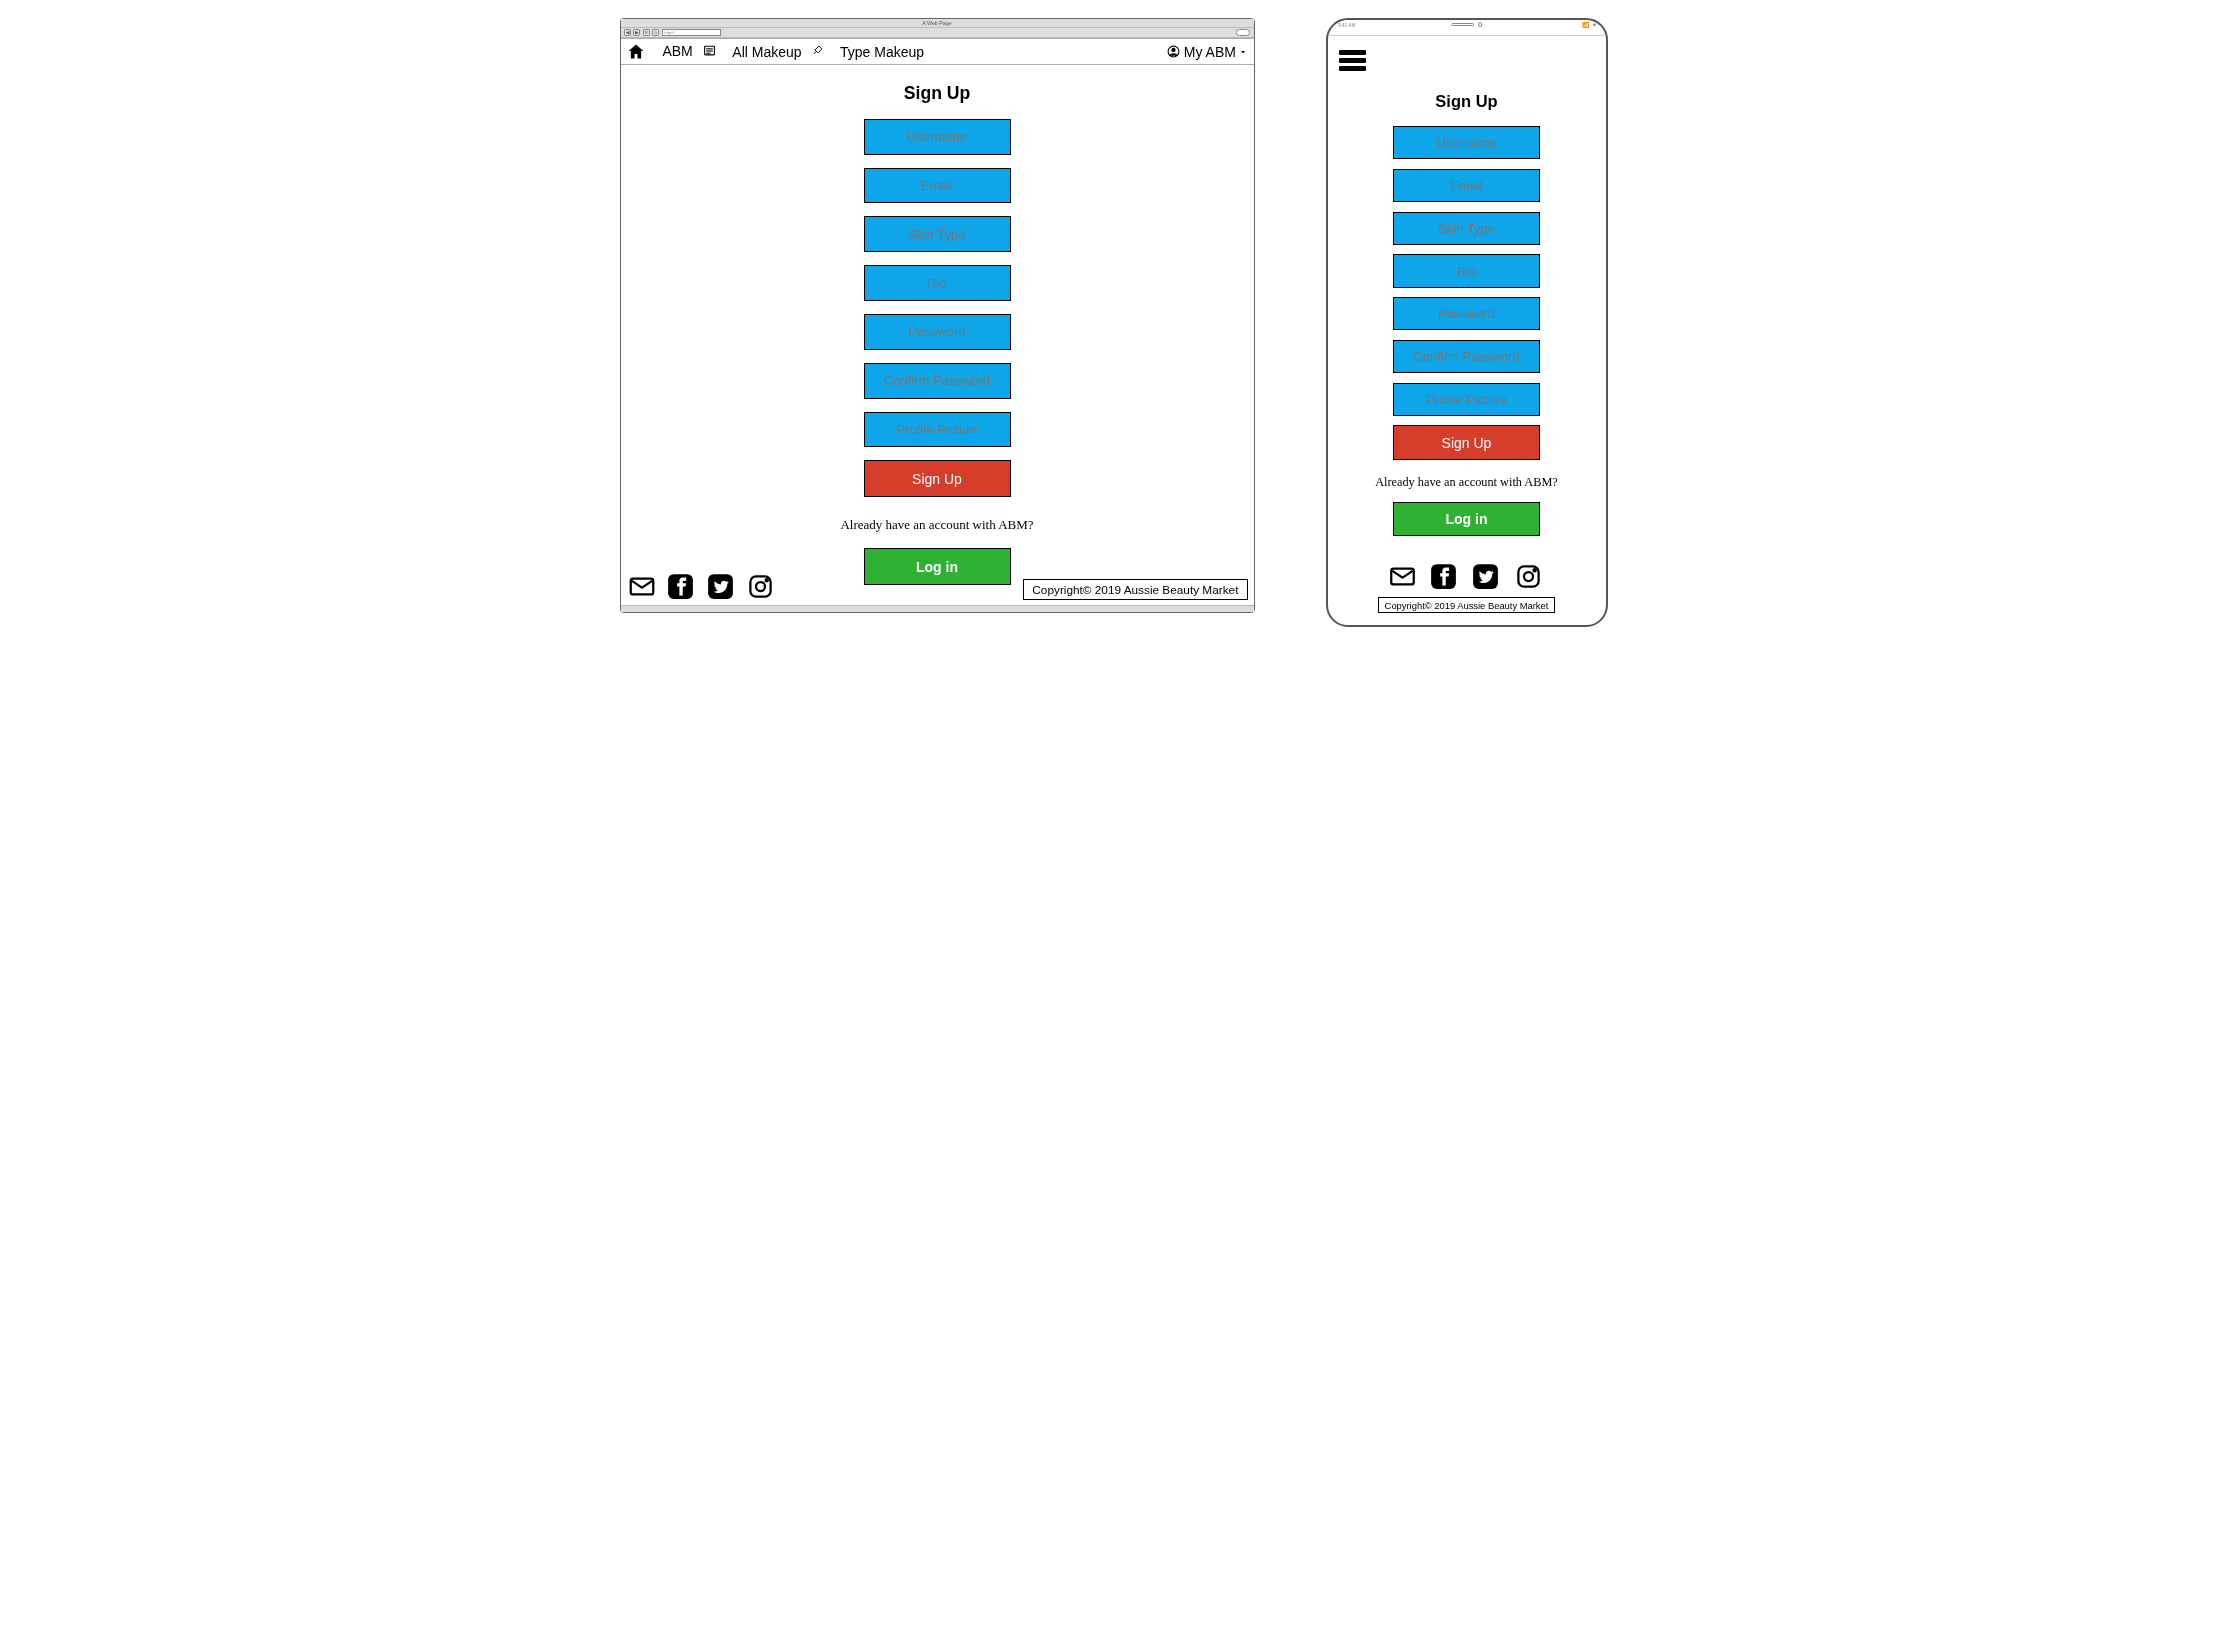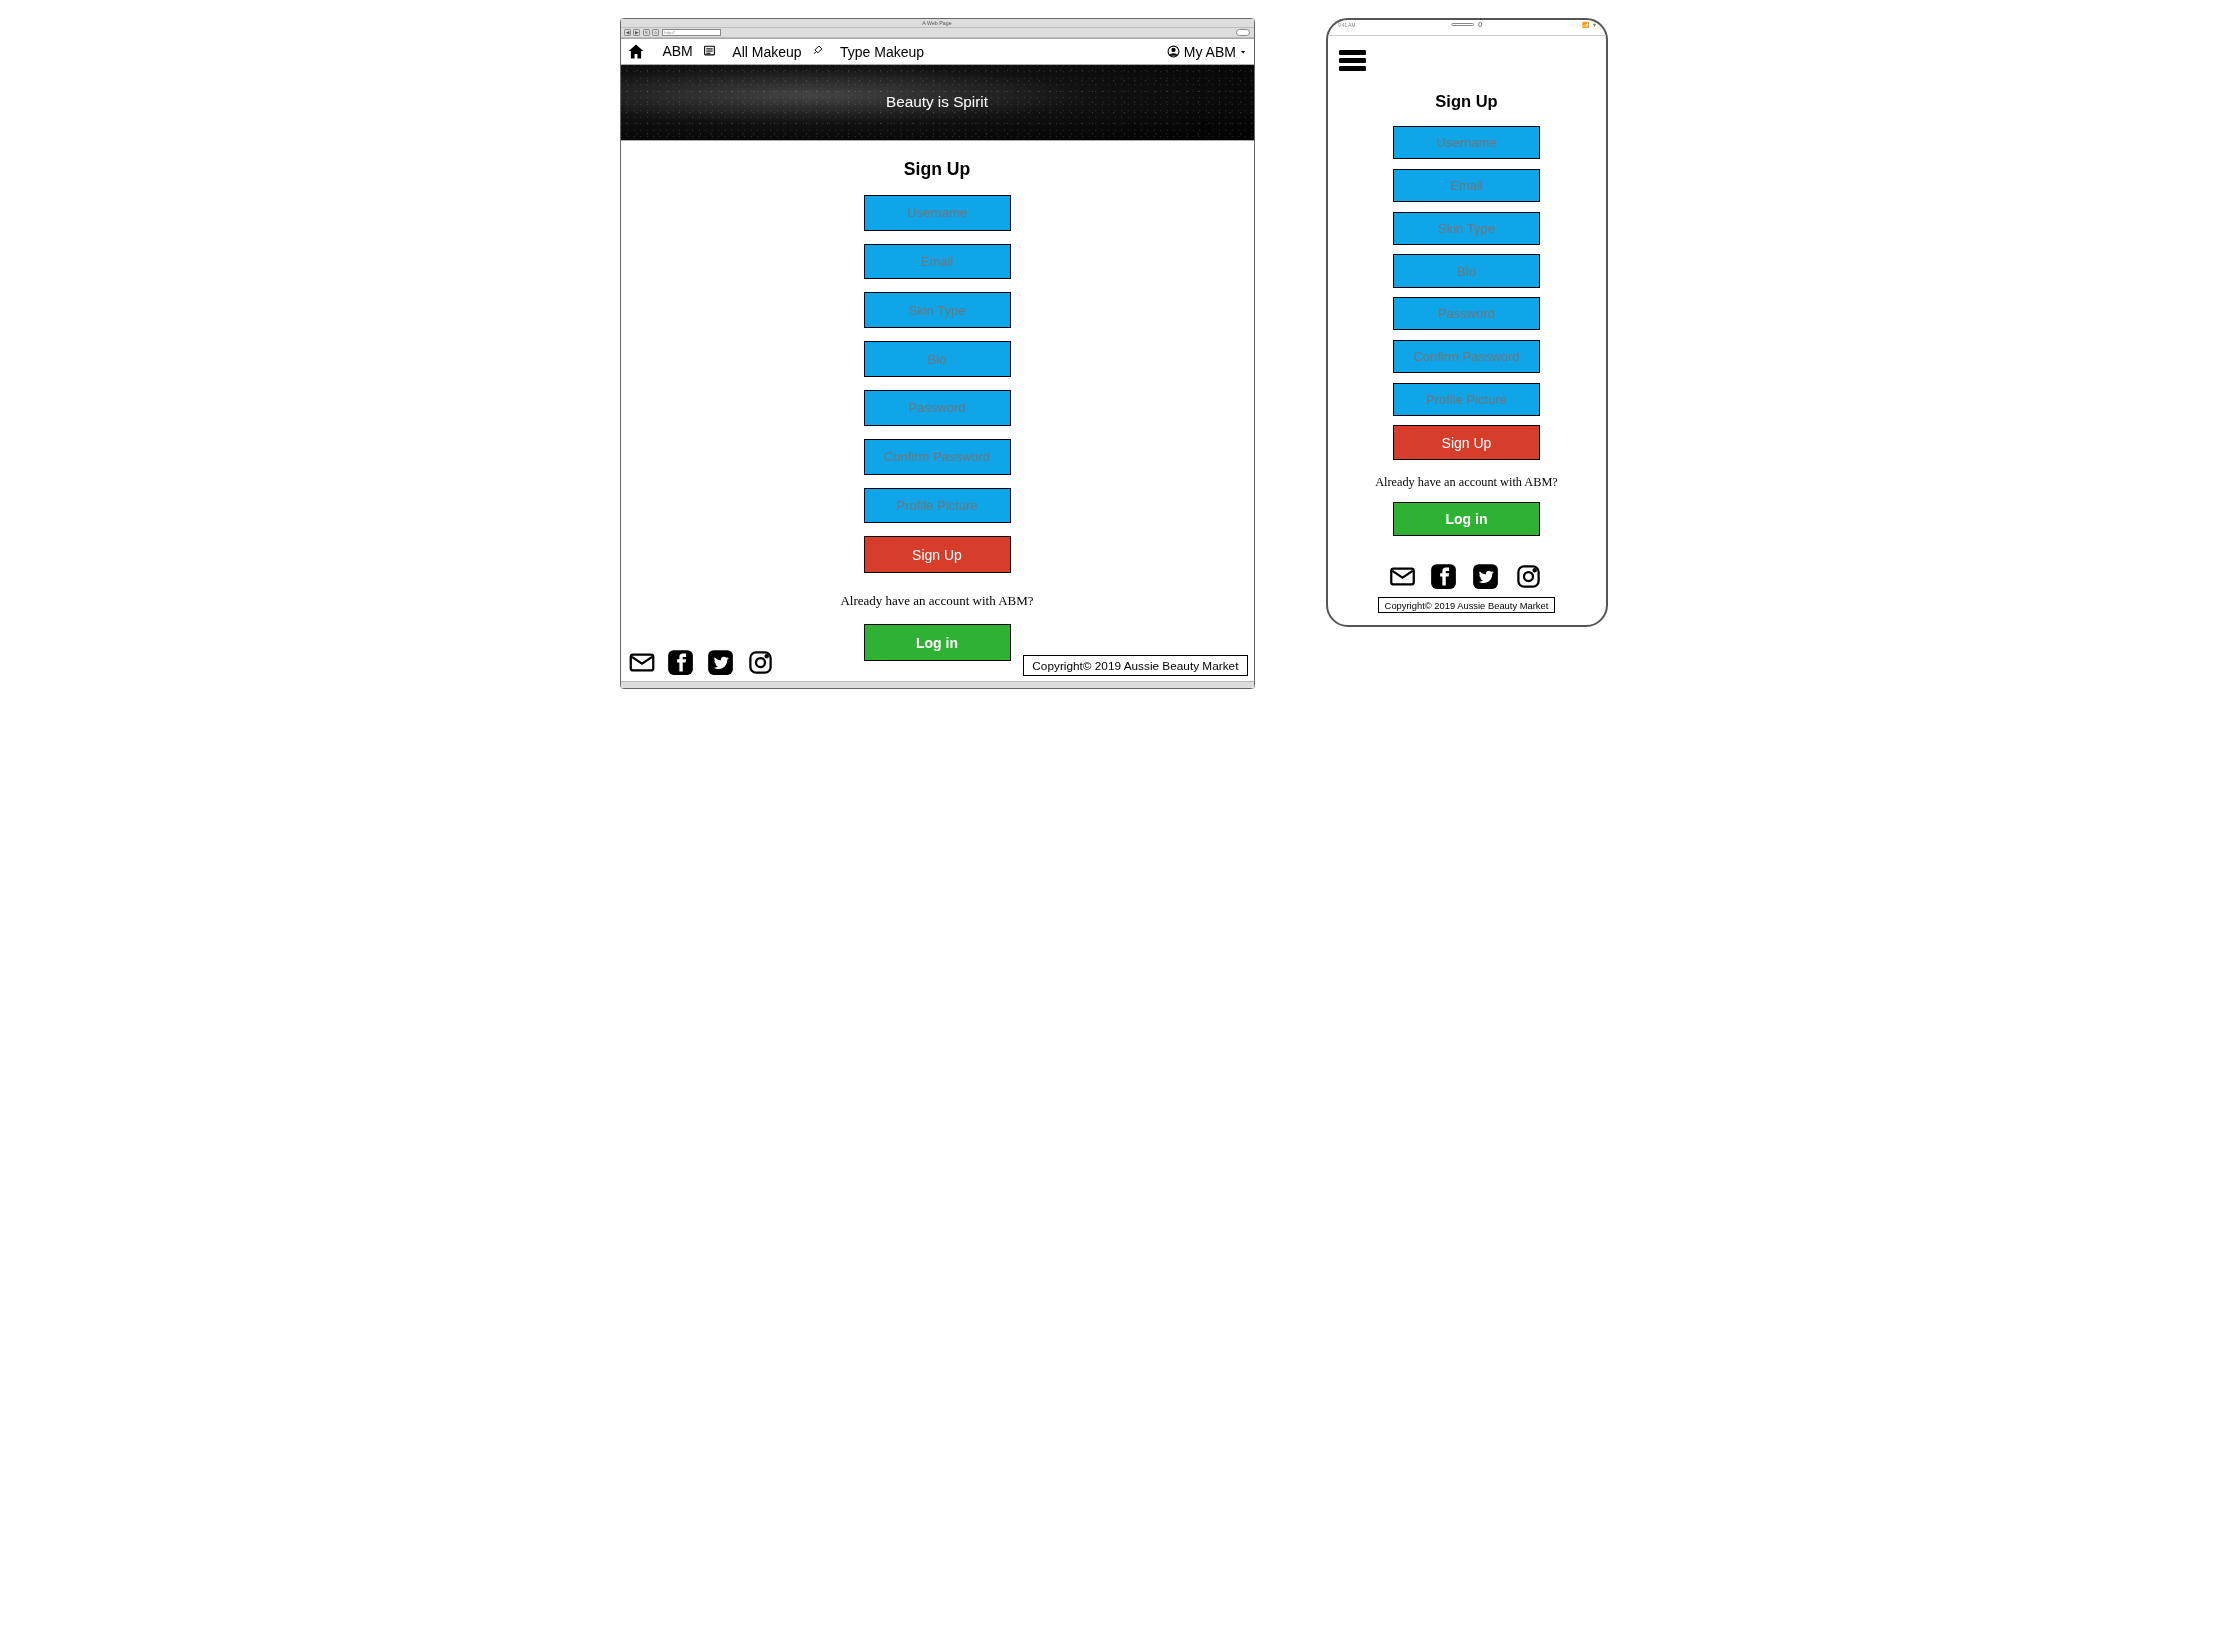--- a/index.html
+++ b/index.html
@@ -272,29 +272,20 @@
       </span>
       <span>My ABM</span>
       <span class="icon">
         <svg width="8.2" height="8.2" viewBox="0 0 24 24" fill="#000">
             <path d="M6 9 L12 16 L18 9 Z"></path>
           </svg>
       </span>
     </div>
   </div>
 
-  <div class="hero">
-    <span>Beauty is Spirit</span>
-    <span class="search-ic">
-      <svg width="13" height="13" viewBox="0 0 24 24" fill="none" stroke="#000" stroke-width="3">
-          <circle cx="10" cy="10" r="7"></circle>
-          <line x1="15" y1="15" x2="21" y2="21"></line>
-        </svg>
-    </span>
-  </div>
 
   <div class="page-body">
     <h1>Sign Up</h1>
 
     <input class="field" placeholder="Username" style="text-align: center;">
     <input class="field" placeholder="Email" style="text-align: center;">
     <input class="field" placeholder="Skin Type" style="text-align: center;">
     <input class="field" placeholder="Bio" style="text-align: center;">
     <input class="field" placeholder="Password" style="text-align: center;">
     <input class="field" placeholder="Confirm Password" style="text-align: center;">

